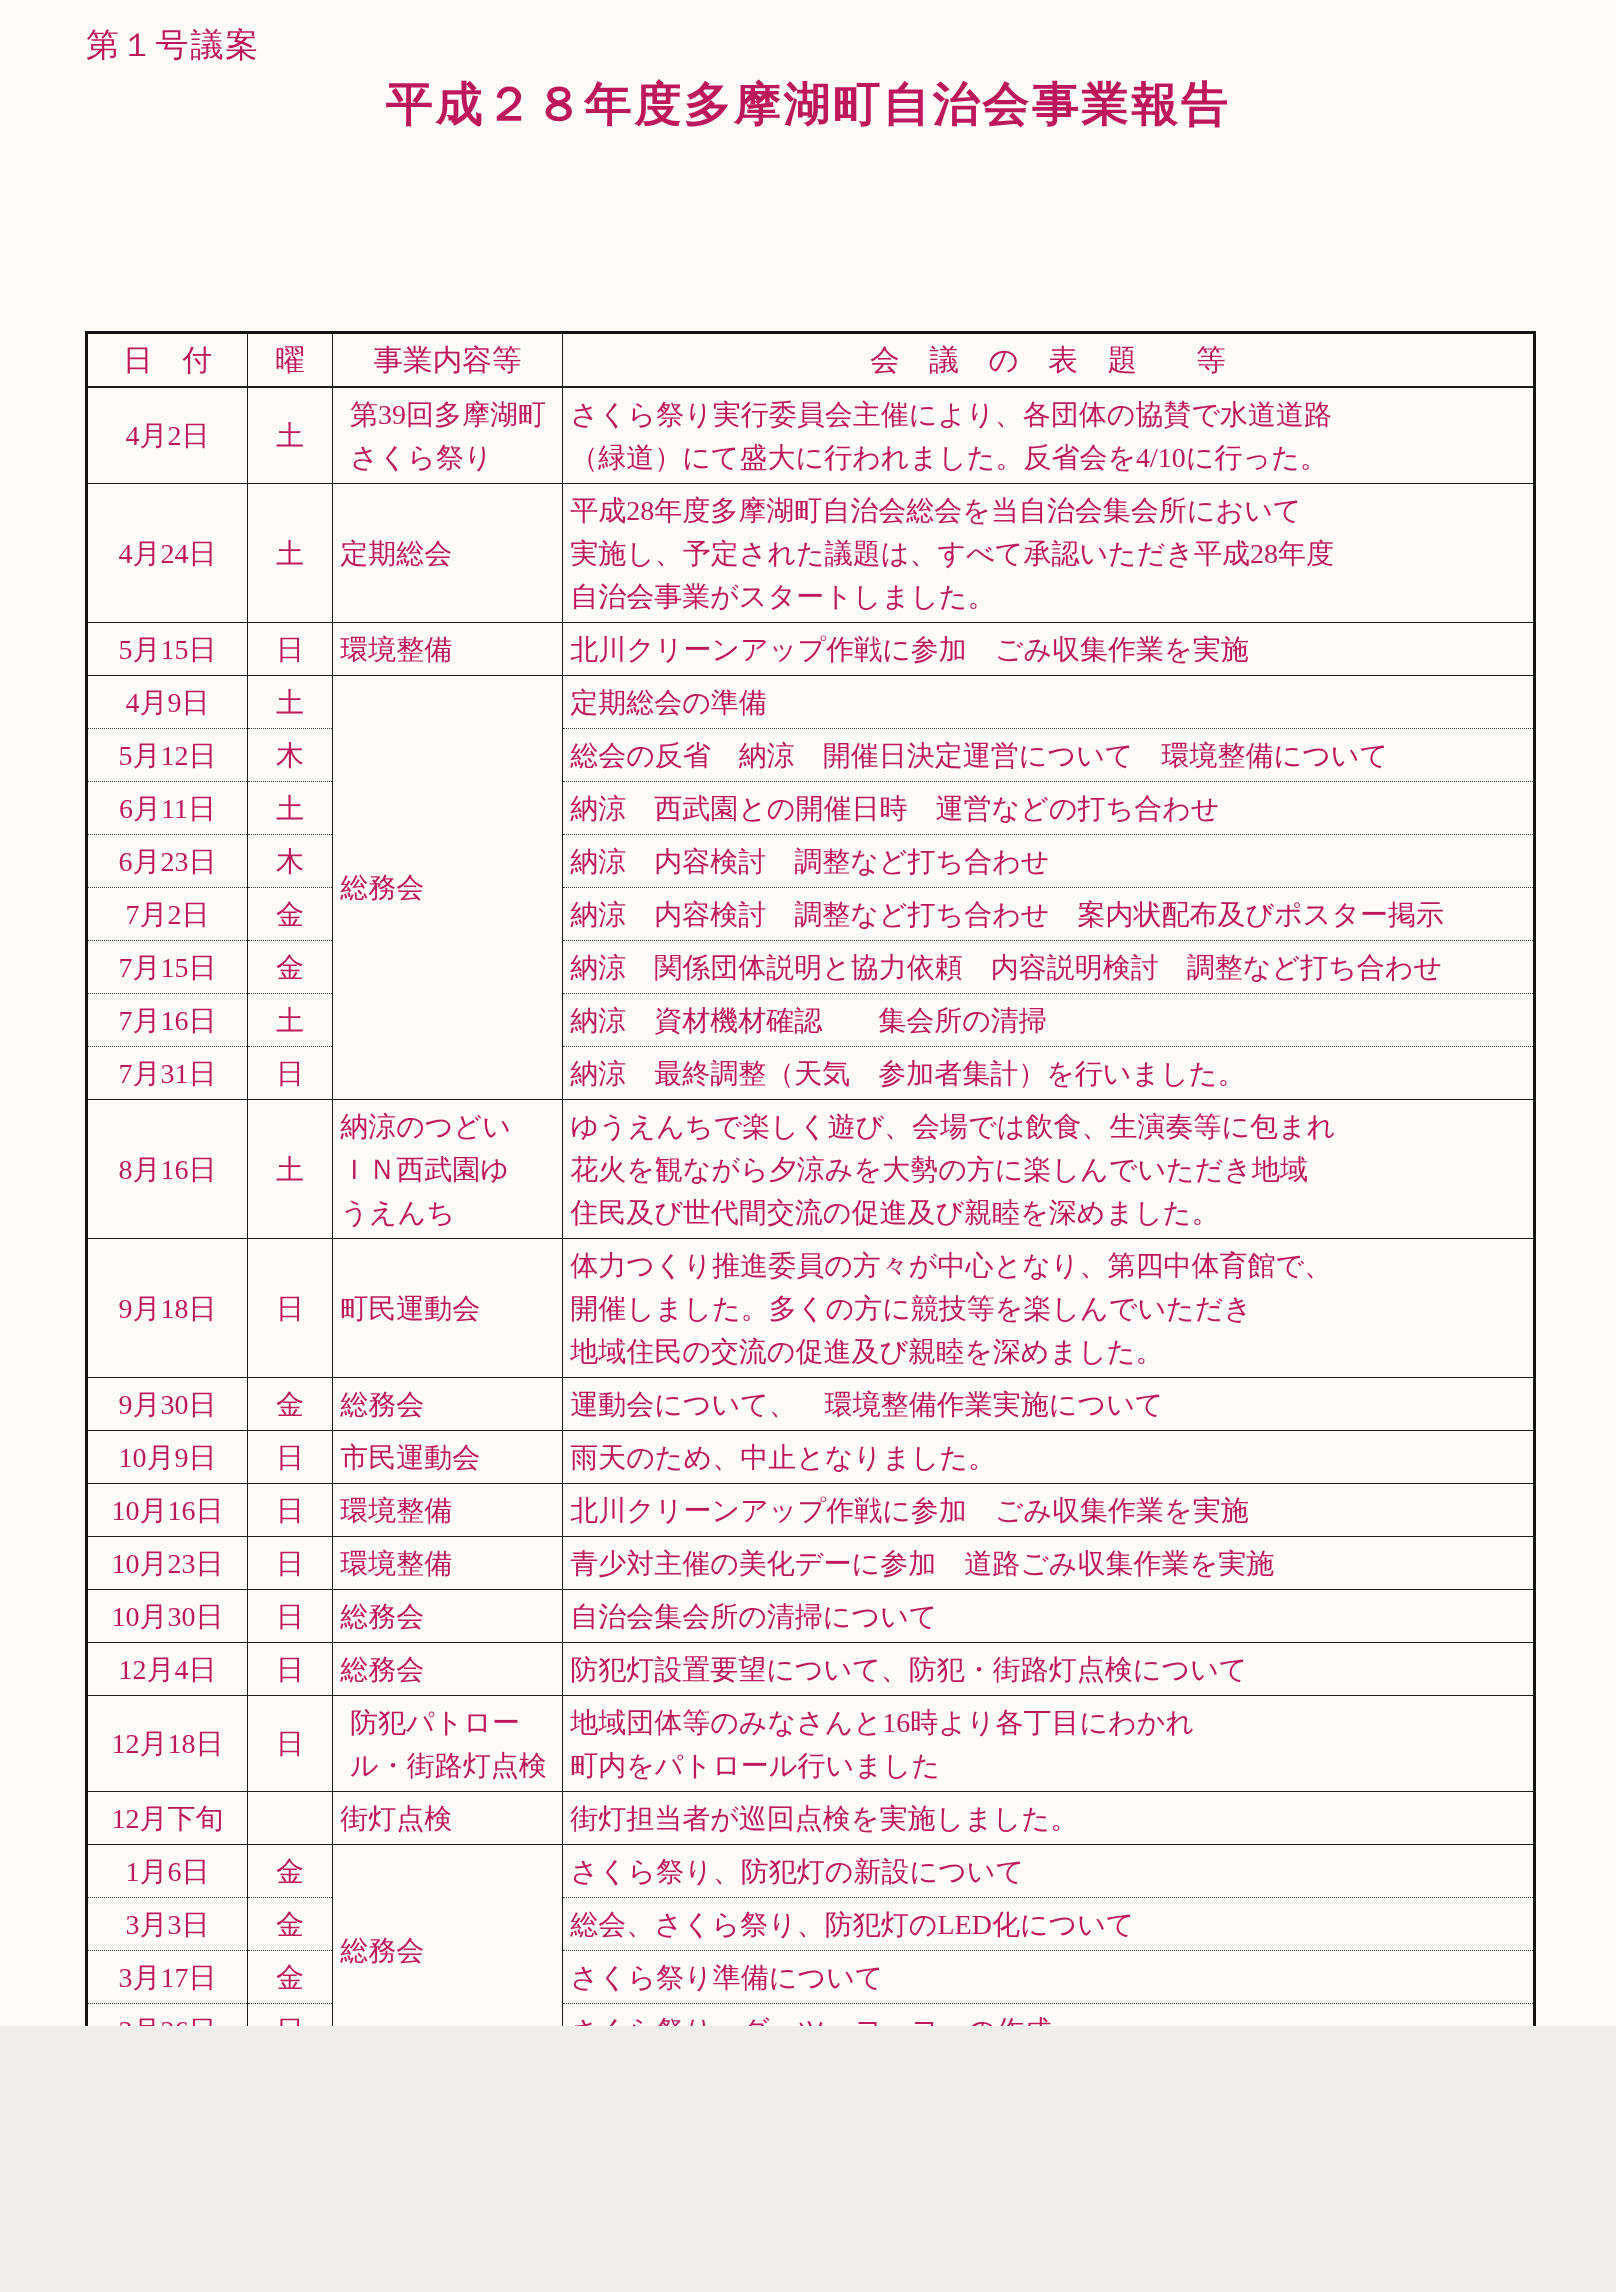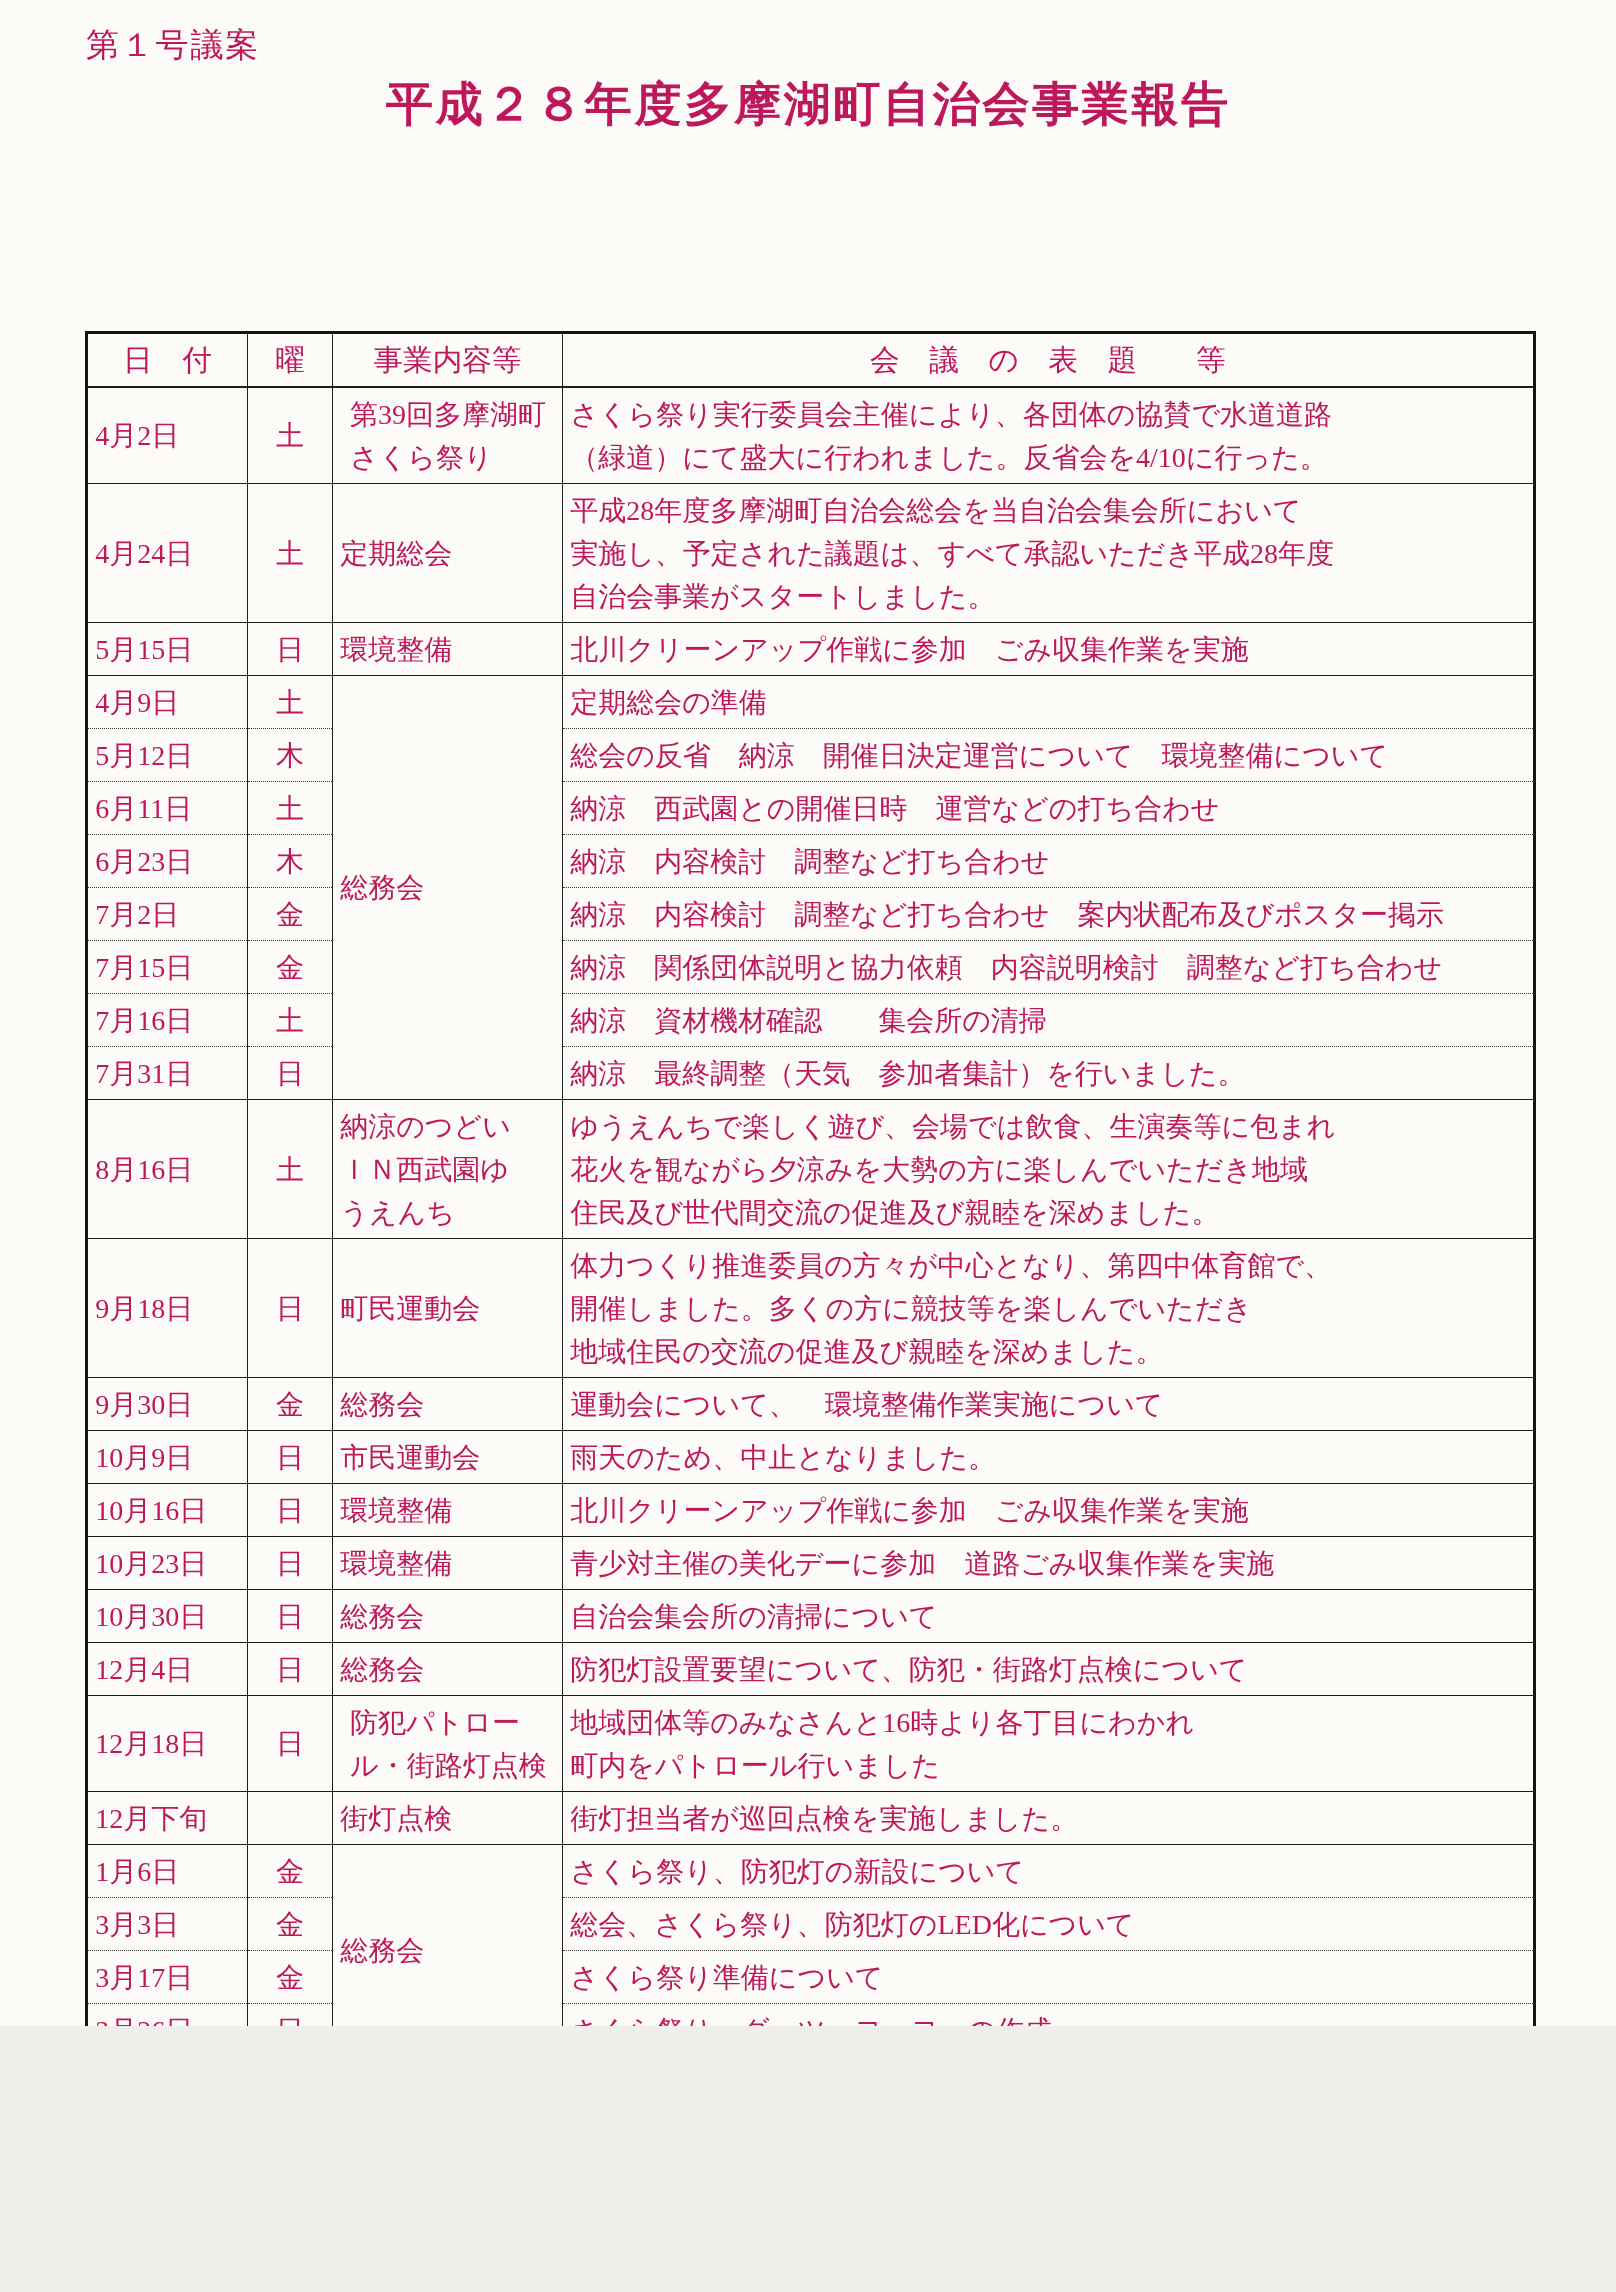--- a/index.html
+++ b/index.html
@@ -35,21 +35,21 @@
   }
   .report thead th {
     font-size:29.6px; font-weight:500;
     height:50px; text-align:center;
     border-bottom-width:2.7px;
   }
   .report td {
     font-size:28px; line-height:43px;
     padding:4.5px 7.2px; vertical-align:middle;
   }
-  .cell-date  { }
+  .cell-date  { text-align:center; }
   .cell-day   { text-align:center; }
   .cell-activity { white-space:pre-line; }
   .cell-activity.al { text-align:left; padding-left:17px; padding-right:1.8px; }
   .cell-agenda { text-align:left; padding-left:10.7px; white-space:pre-line; }
   tr.minor-b > td { border-bottom:1.8px dotted #3a3a3a; }
   tr.minor-t > td { border-top:1.8px dotted #3a3a3a; }
   .pageno {
     position:absolute; top:2192px; left:0; right:0;
     text-align:center; font-size:32px; letter-spacing:9px;
   }

